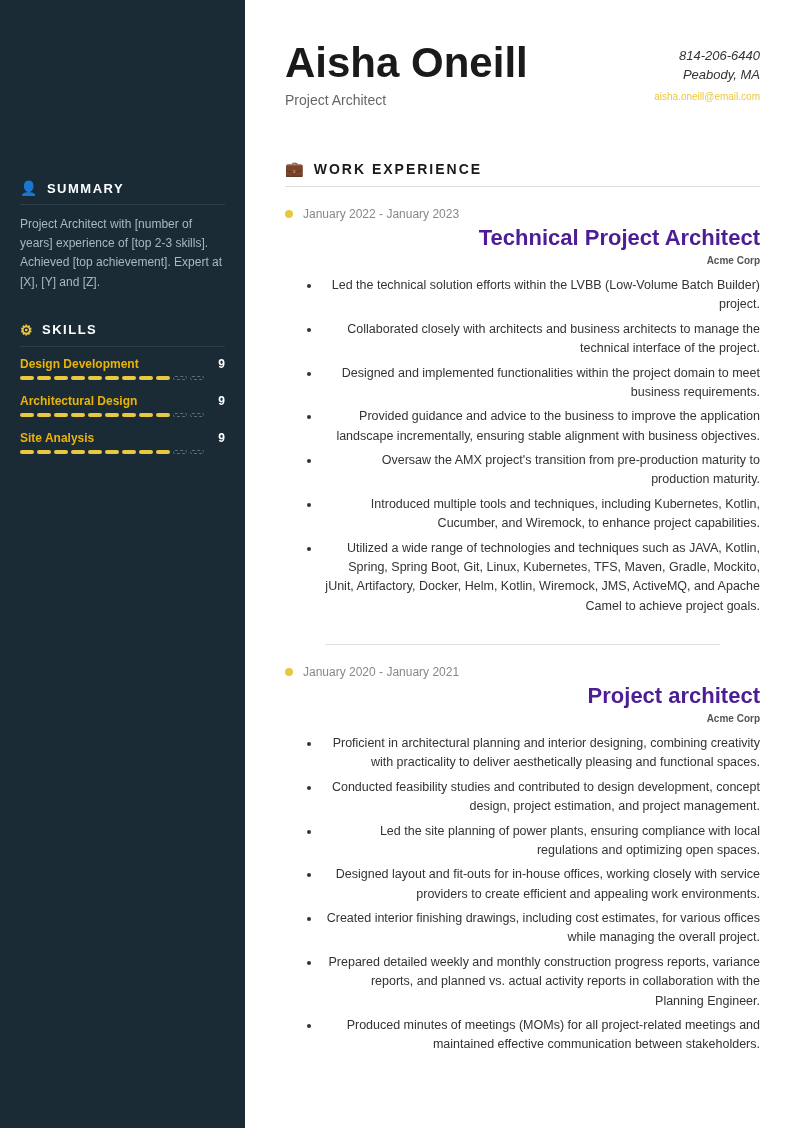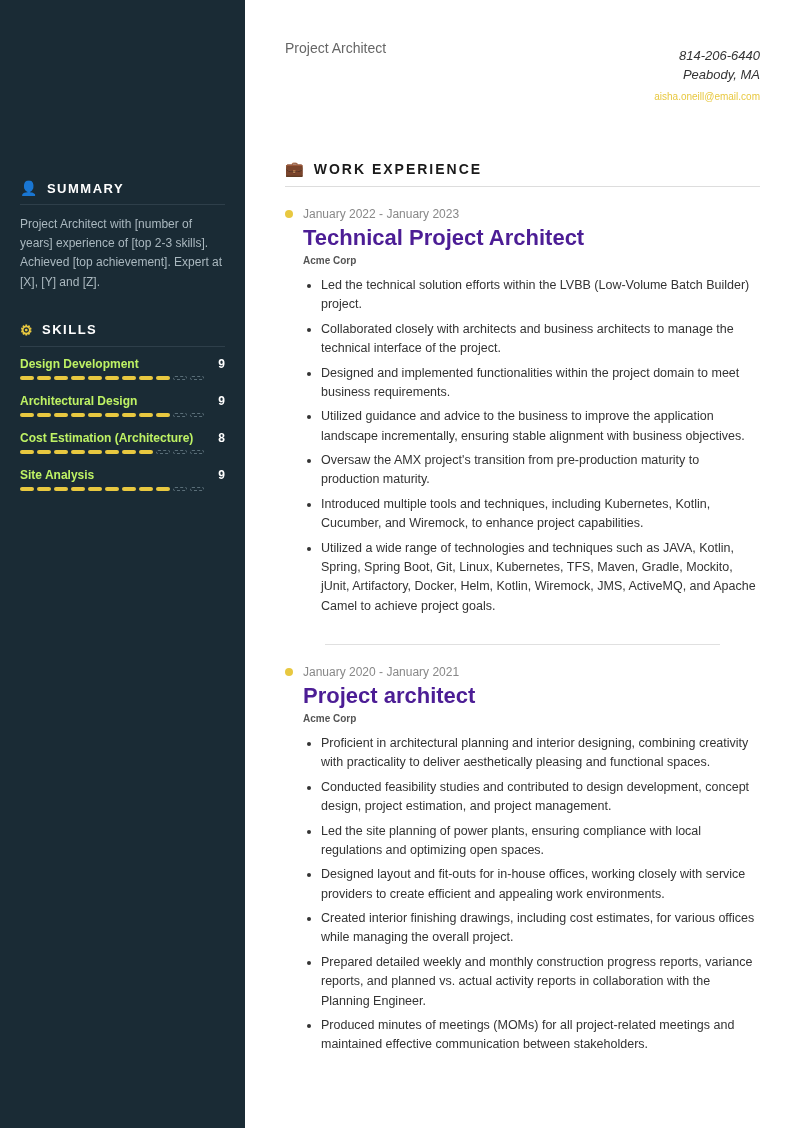--- a/index.html
+++ b/index.html
@@ -58,21 +58,21 @@
     .skill-header {
       display: flex;
       justify-content: space-between;
       align-items: center;
       margin-bottom: 5px;
     }
 
     .skill-name {
       font-size: 12px;
       font-weight: 600;
-      color: #bef264;
+      color: #eab308;
     }
 
     .skill-score {
       font-size: 12px;
       color: #fff;
       font-weight: 600;
     }
 
     .skill-bar {
       display: flex;
@@ -166,20 +166,21 @@
 
     .section-title .title-icon {
       color: #e8c840;
       font-size: 15px;
     }
 
     .job-entry {
       margin-bottom: 28px;
       position: relative;
       padding-left: 18px;
+      text-align: right;
     }
 
     .job-date {
       font-size: 12px;
       color: #888;
       margin-bottom: 4px;
       display: flex;
       align-items: center;
       gap: 6px;
     }
@@ -280,39 +281,20 @@
             <div class="skill-dot filled"></div>
             <div class="skill-dot filled"></div>
             <div class="skill-dot filled"></div>
             <div class="skill-dot filled"></div>
             <div class="skill-dot empty"></div>
             <div class="skill-dot empty"></div>
           </div>
         </div>
         <div class="skill-item">
           <div class="skill-header">
-            <span class="skill-name">Cost Estimation (Architecture)</span>
-            <span class="skill-score">8</span>
-          </div>
-          <div class="skill-bar">
-            <div class="skill-dot filled"></div>
-            <div class="skill-dot filled"></div>
-            <div class="skill-dot filled"></div>
-            <div class="skill-dot filled"></div>
-            <div class="skill-dot filled"></div>
-            <div class="skill-dot filled"></div>
-            <div class="skill-dot filled"></div>
-            <div class="skill-dot filled"></div>
-            <div class="skill-dot empty"></div>
-            <div class="skill-dot empty"></div>
-            <div class="skill-dot empty"></div>
-          </div>
-        </div>
-        <div class="skill-item">
-          <div class="skill-header">
             <span class="skill-name">Site Analysis</span>
             <span class="skill-score">9</span>
           </div>
           <div class="skill-bar">
             <div class="skill-dot filled"></div>
             <div class="skill-dot filled"></div>
             <div class="skill-dot filled"></div>
             <div class="skill-dot filled"></div>
             <div class="skill-dot filled"></div>
             <div class="skill-dot filled"></div>
@@ -325,20 +307,21 @@
         </div>
       </div>
   </div>
 
 </div>
 
 <div class="main">
 
   <div class="header">
     <div class="header-left">
+      <div class="header-name">Aisha Oneill</div>
       <div class="header-title">Project Architect</div>
     </div>
     <div class="header-right">
       <div class="header-contact-item">814-206-6440</div>
       <div class="header-contact-item">Peabody, MA</div>
       <a class="header-email">aisha.oneill@email.com</a>
     </div>
   </div>
 
   <div class="work-section">
@@ -349,21 +332,21 @@
 
     <div id="jobs-container">
         <div class="job-entry">
           <div class="job-date">January 2022 - January 2023</div>
           <div class="job-title">Technical Project Architect</div>
           <div class="job-company">Acme Corp</div>
           <ul class="job-bullets">
             <li>Led the technical solution efforts within the LVBB (Low-Volume Batch Builder) project.</li>
             <li>Collaborated closely with architects and business architects to manage the technical interface of the project.</li>
             <li>Designed and implemented functionalities within the project domain to meet business requirements.</li>
-            <li>Utilized guidance and advice to the business to improve the application landscape incrementally, ensuring stable alignment with business objectives.</li>
+            <li>Provided guidance and advice to the business to improve the application landscape incrementally, ensuring stable alignment with business objectives.</li>
             <li>Oversaw the AMX project's transition from pre-production maturity to production maturity.</li>
             <li>Introduced multiple tools and techniques, including Kubernetes, Kotlin, Cucumber, and Wiremock, to enhance project capabilities.</li>
             <li>Utilized a wide range of technologies and techniques such as JAVA, Kotlin, Spring, Spring Boot, Git, Linux, Kubernetes, TFS, Maven, Gradle, Mockito, jUnit, Artifactory, Docker, Helm, Kotlin, Wiremock, JMS, ActiveMQ, and Apache Camel to achieve project goals.</li>
           </ul>
         </div>
         <hr class="divider-line">
         <div class="job-entry">
           <div class="job-date">January 2020 - January 2021</div>
           <div class="job-title">Project architect</div>
           <div class="job-company">Acme Corp</div>

